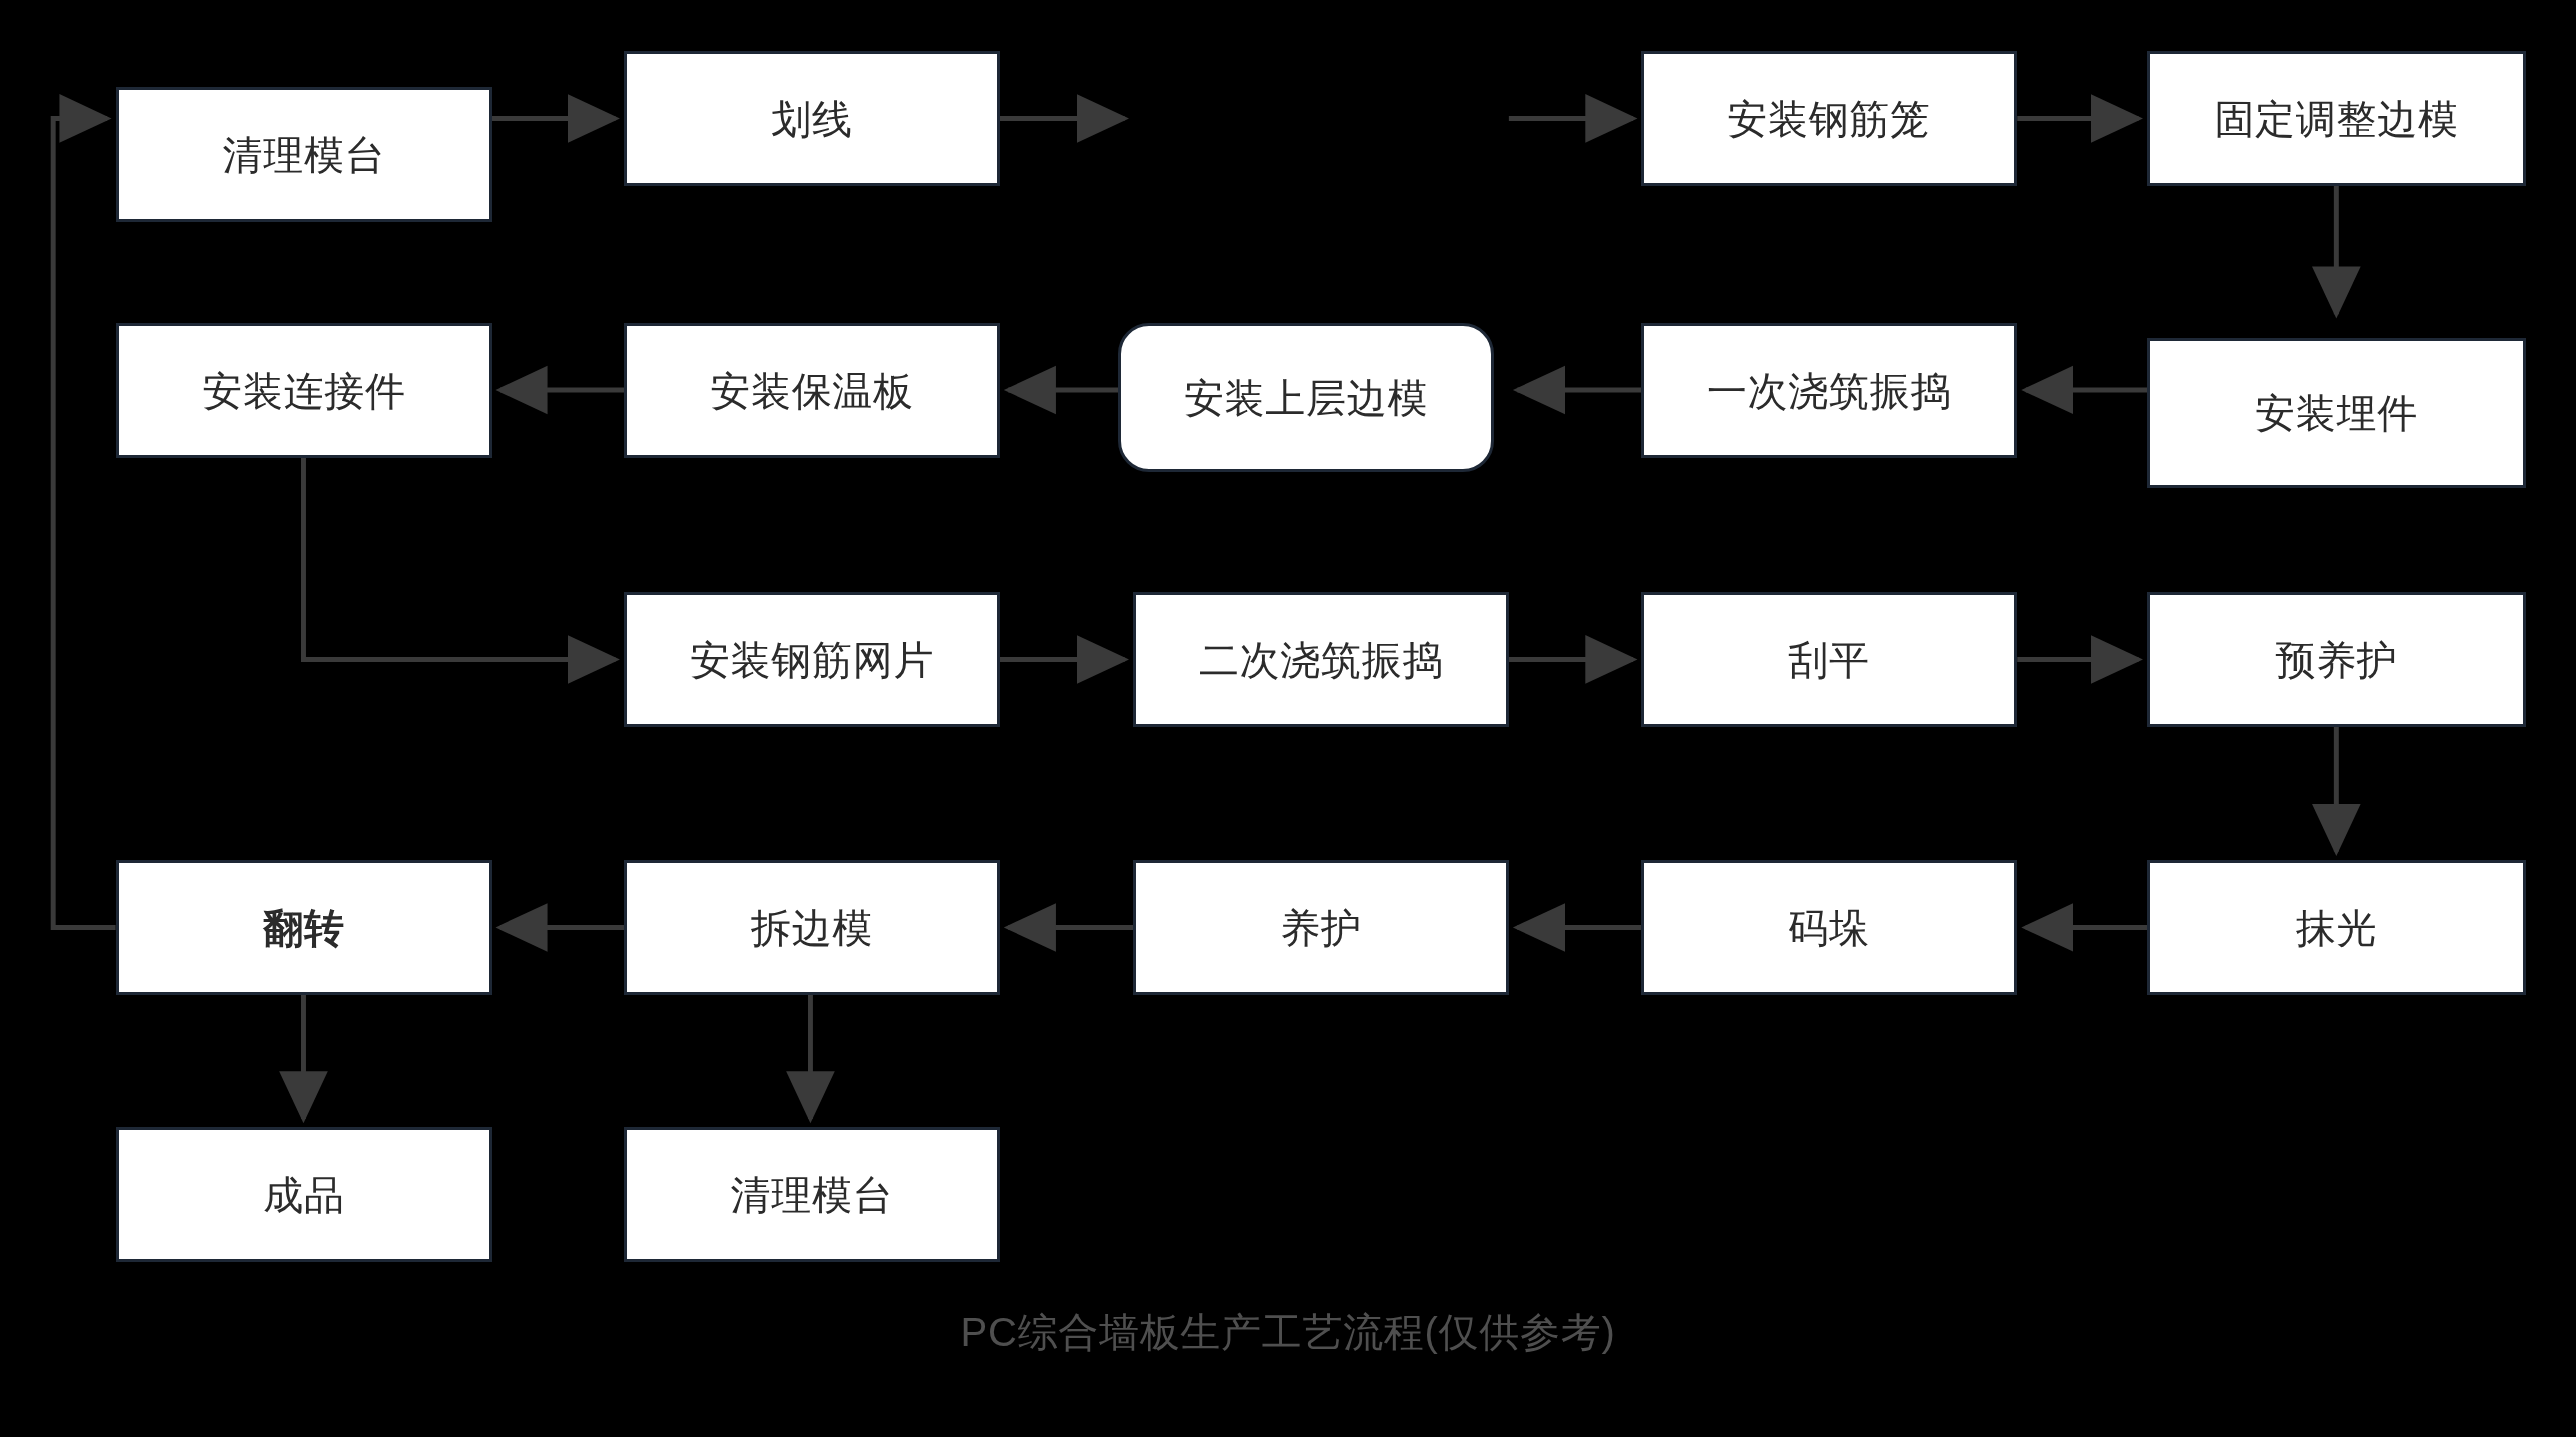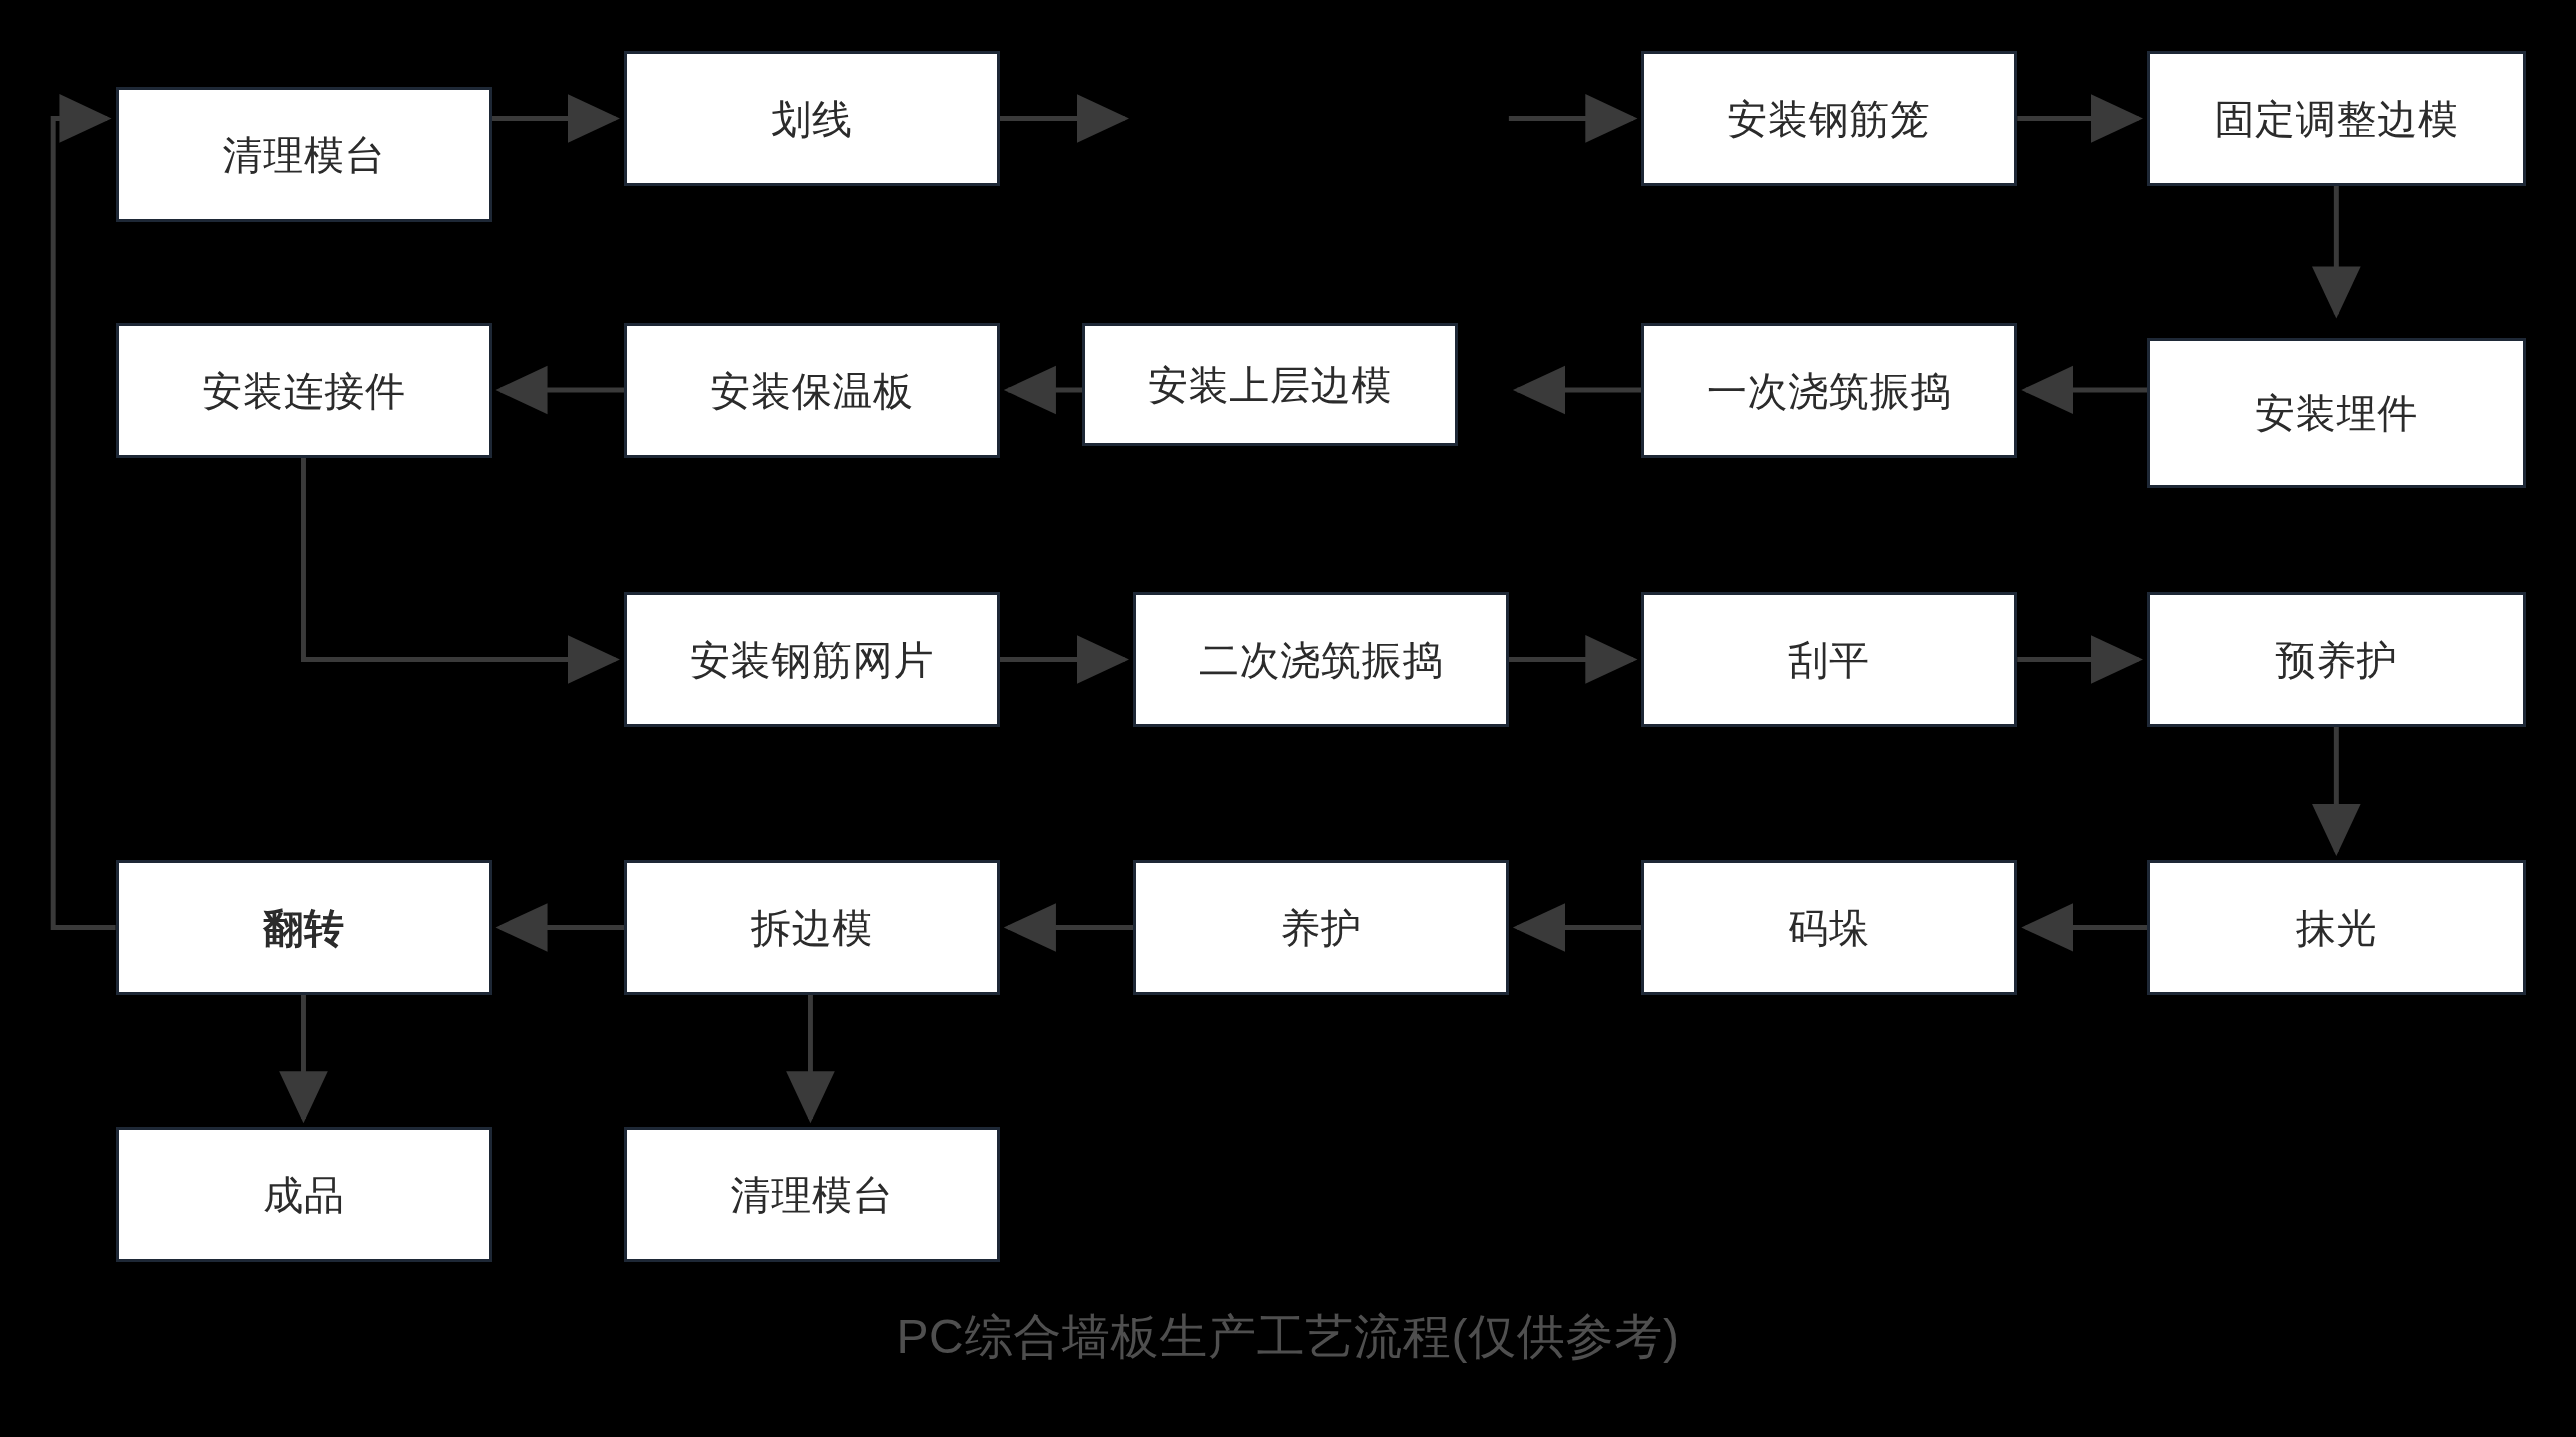--- a/index.html
+++ b/index.html
@@ -37,21 +37,21 @@
     height: 1438px;
     pointer-events: none;
   }
   .caption {
     position: absolute;
     left: 0;
     top: 1305px;
     width: 2576px;
     text-align: center;
     color: #4f4f4f;
-    font-size: 48px;
+    font-size: 40px;
     letter-spacing: 0.7px;
   }
 </style>
 </head>
 <body>
 
 <div id="stage">
 
   <svg id="edges" viewBox="0 0 3633 2028" xmlns="http://www.w3.org/2000/svg">
     <defs>
@@ -94,21 +94,21 @@
     </g>
   </svg>
 
   <div class="node" style="left:116px;  top:51px;   width:376px; height:135px;margin-top:36px;">清理模台</div>
   <div class="node" style="left:624px;  top:51px;   width:376px; height:135px;">划线</div>
   <div class="node" style="left:1641px; top:51px;   width:376px; height:135px;">安装钢筋笼</div>
   <div class="node" style="left:2147px; top:51px;   width:379px; height:135px;">固定调整边模</div>
 
   <div class="node" style="left:116px;  top:323px;  width:376px; height:135px;">安装连接件</div>
   <div class="node" style="left:624px;  top:323px;  width:376px; height:135px;">安装保温板</div>
-  <div class="node" style="left:1082px; top:323px;  width:376px; height:123px;">安装上层边模</div>
+  <div class="node" style="left:1118px; top:323px;  width:376px; height:149px;border-radius:31px;">安装上层边模</div>
   <div class="node" style="left:1641px; top:323px;  width:376px; height:135px;">一次浇筑振捣</div>
   <div class="node" style="left:2147px; top:338px;  width:379px; height:150px;">安装埋件</div>
 
   <div class="node" style="left:624px;  top:592px;  width:376px; height:135px;">安装钢筋网片</div>
   <div class="node" style="left:1133px; top:592px;  width:376px; height:135px;">二次浇筑振捣</div>
   <div class="node" style="left:1641px; top:592px;  width:376px; height:135px;">刮平</div>
   <div class="node" style="left:2147px; top:592px;  width:379px; height:135px;">预养护</div>
 
   <div class="node" style="left:116px;  top:860px; width:376px; height:135px;font-weight:bold;">翻转</div>
   <div class="node" style="left:624px;  top:860px; width:376px; height:135px;">拆边模</div>

